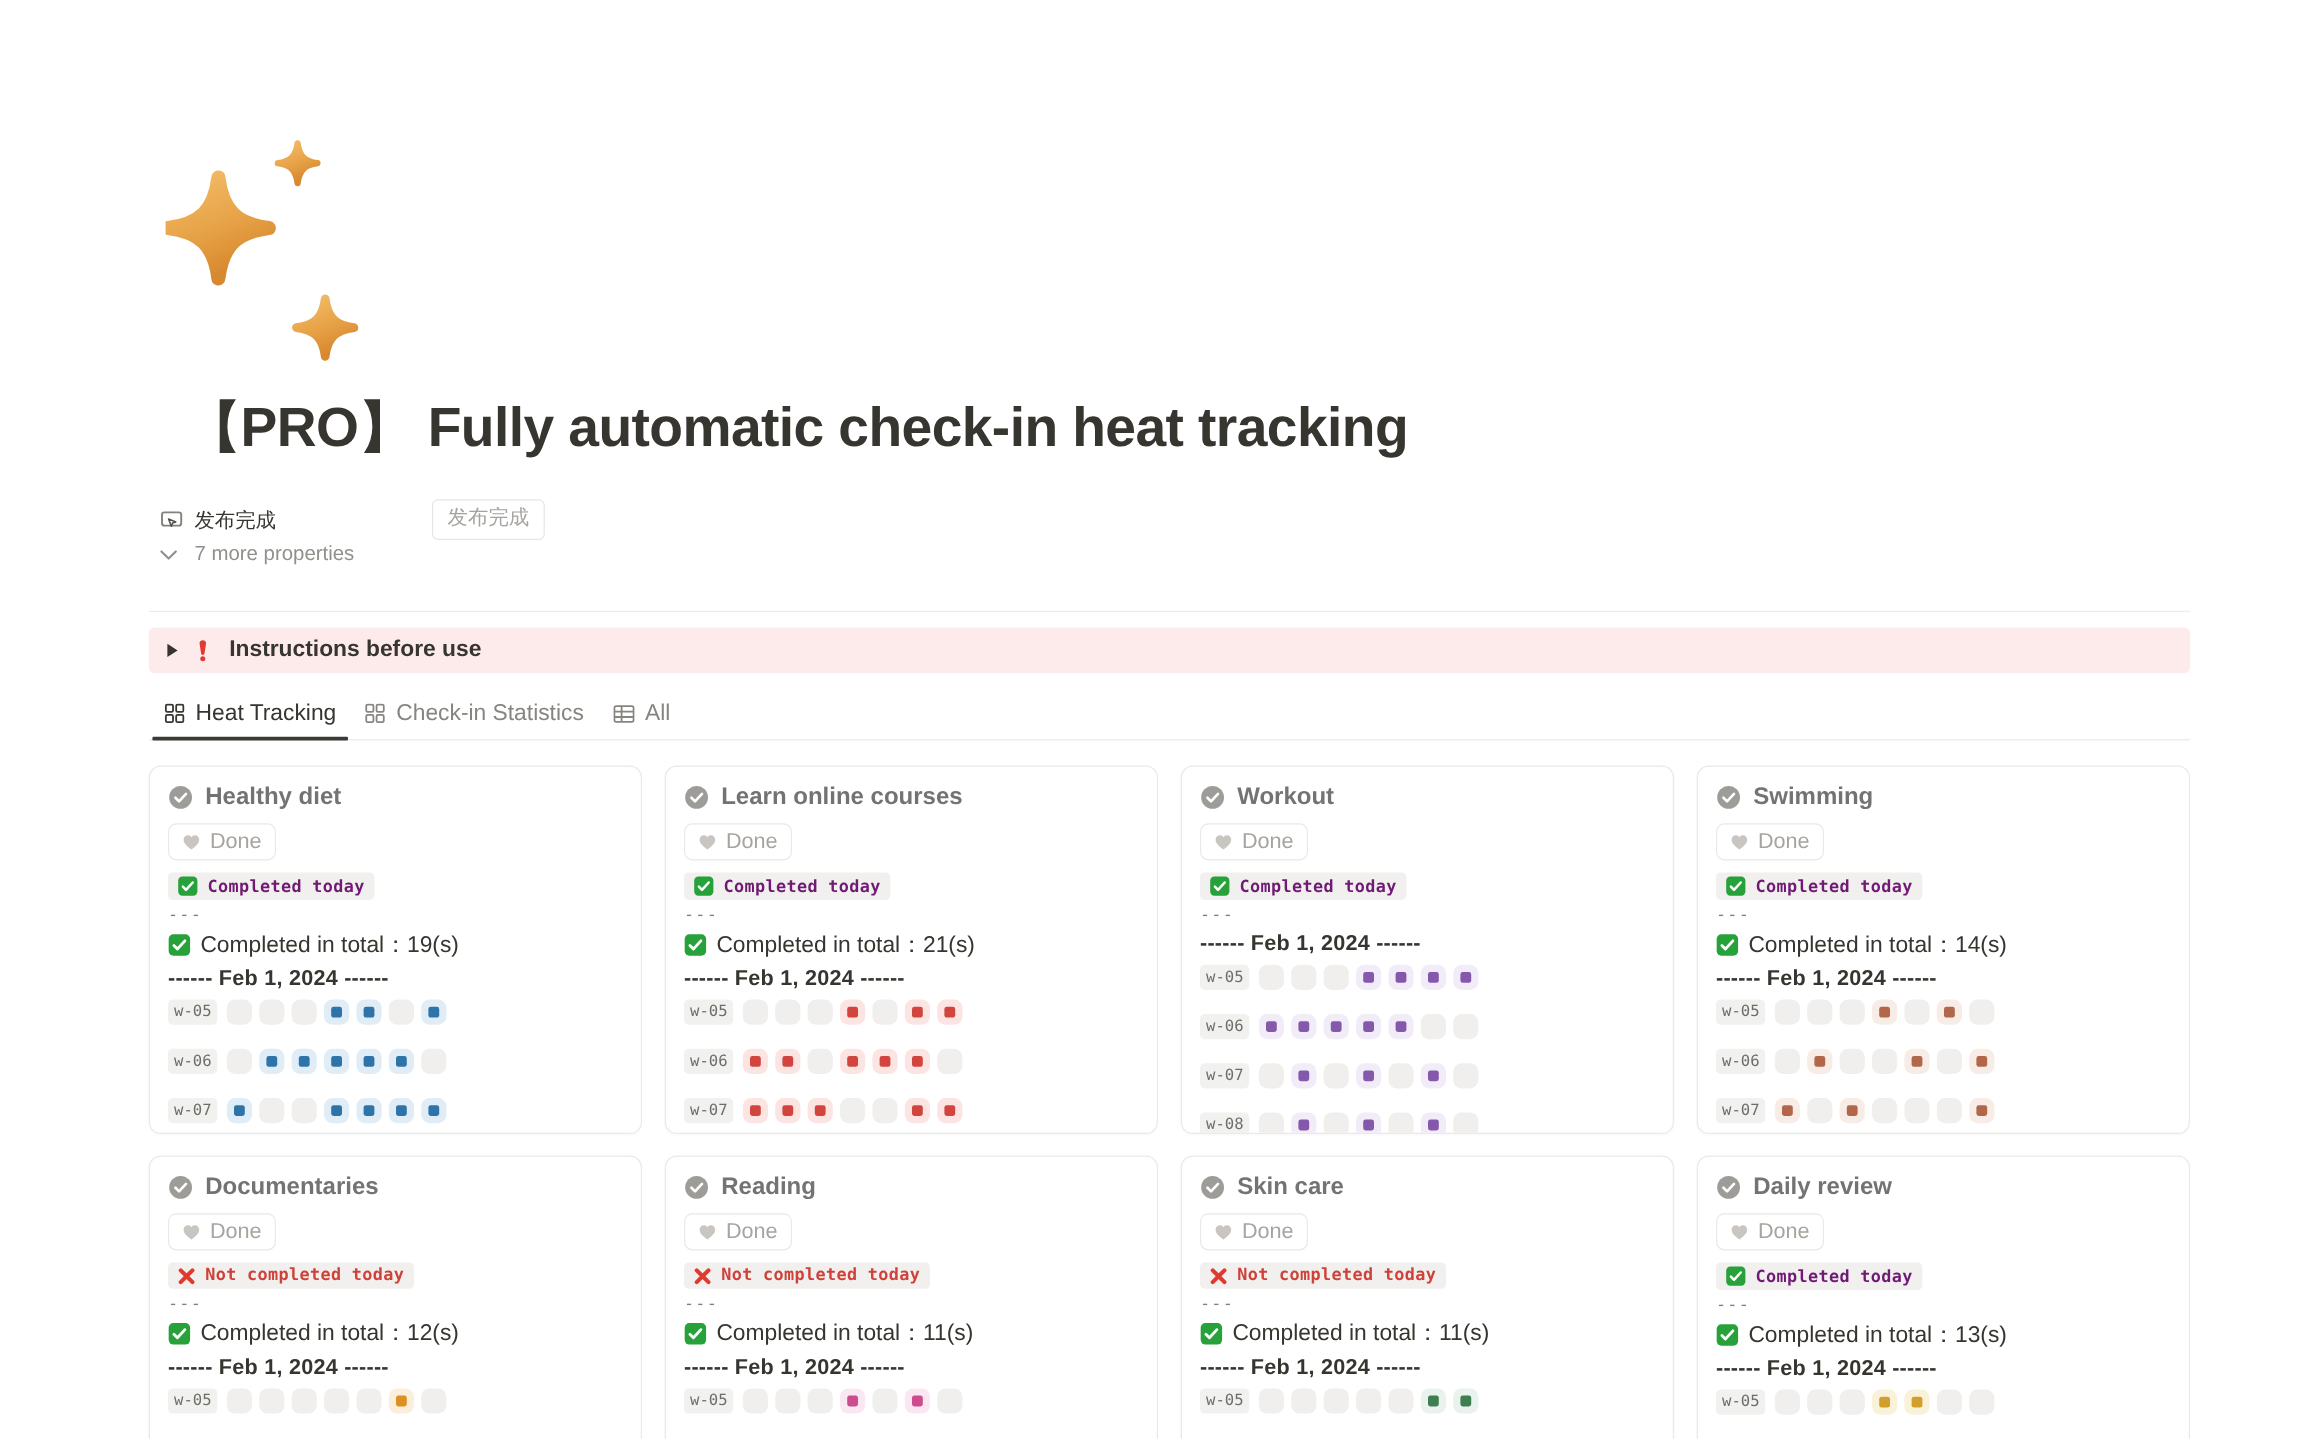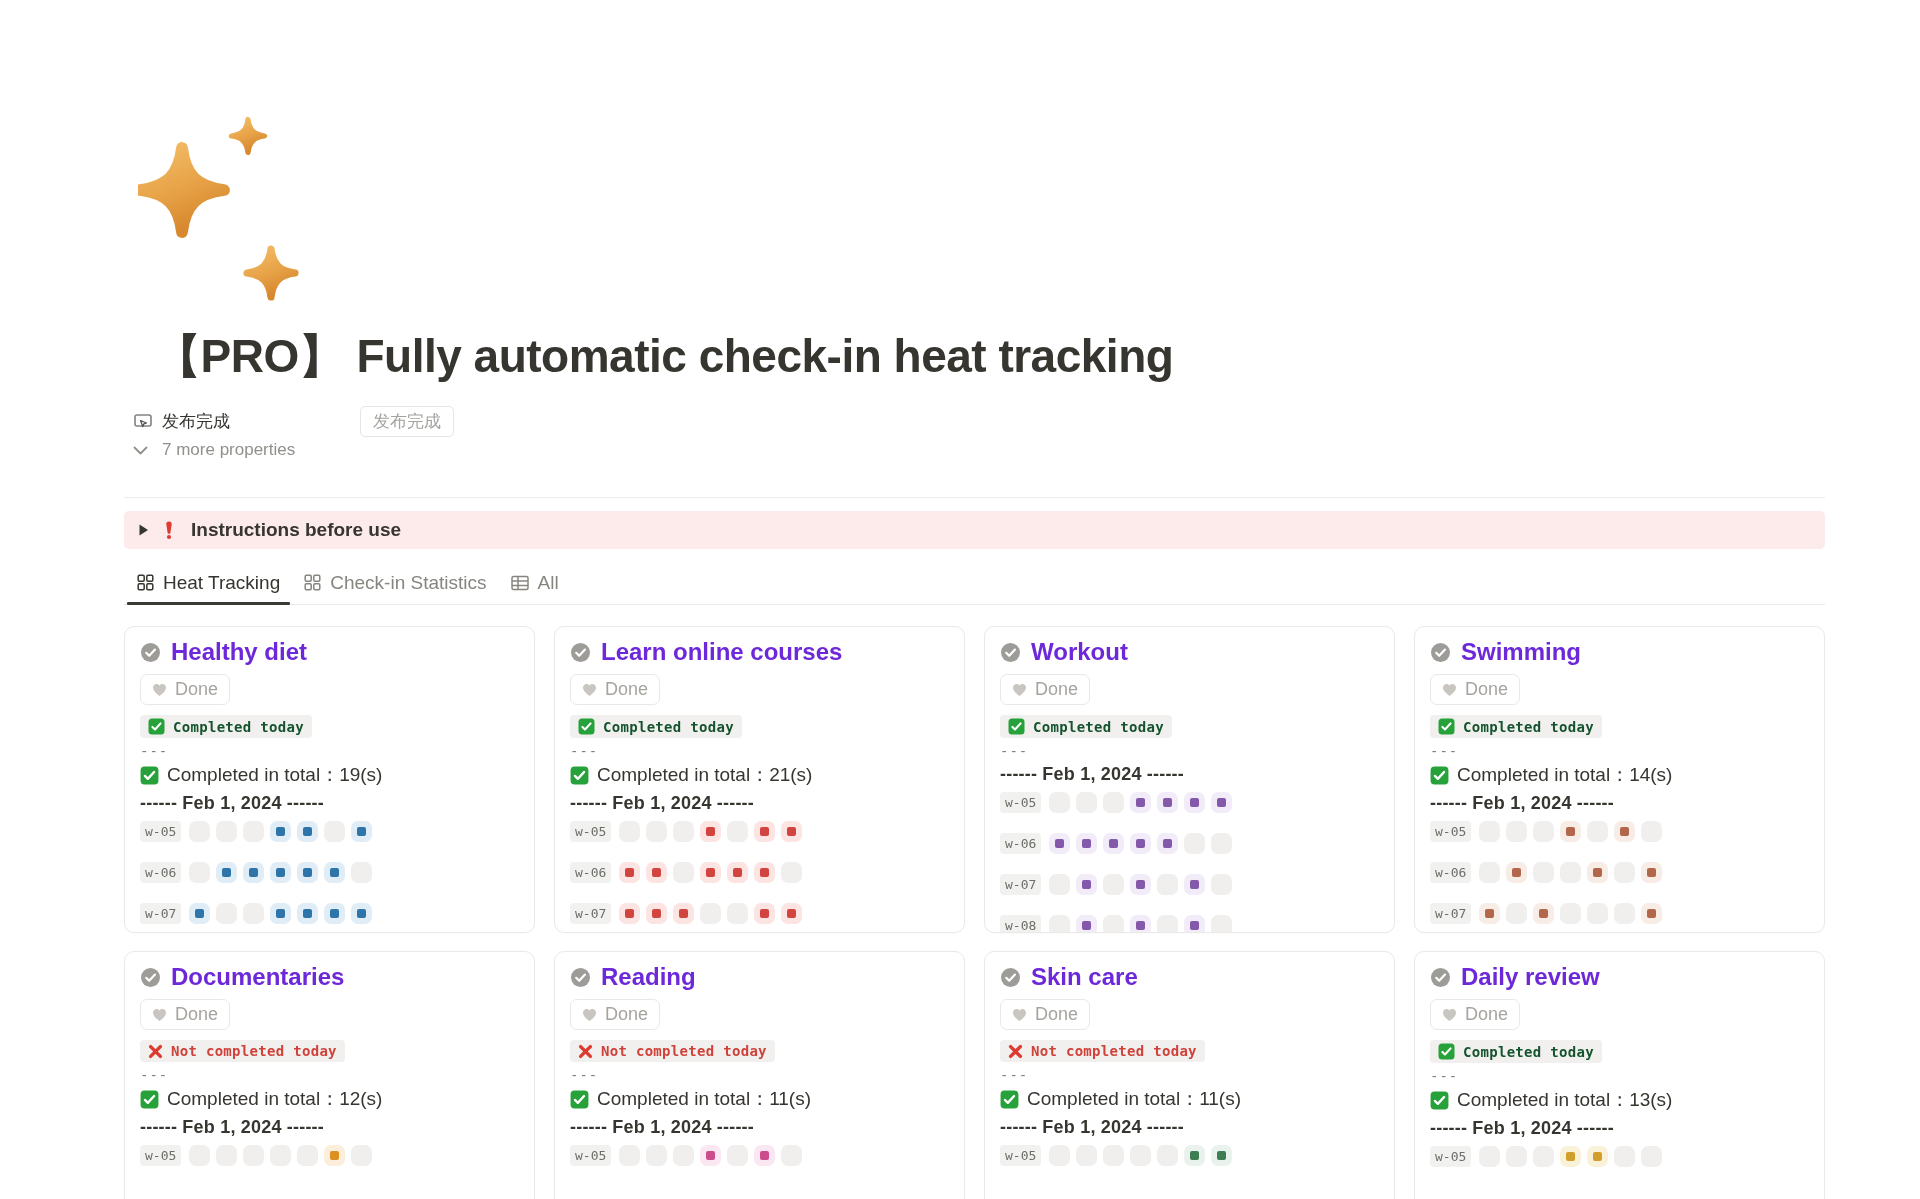--- a/index.html
+++ b/index.html
@@ -2,21 +2,21 @@
 <html><head>
 <meta charset="utf-8">
 <style>
   * { margin:0; padding:0; box-sizing:border-box; }
   html,body { width:1920px; height:1199px; overflow:hidden; background:#fff;
     font-family:"Liberation Sans","DejaVu Sans",sans-serif; color:#37352f; }
   .content { position:relative; padding:0 95px 0 124px; }
   .sparkles { position:absolute; left:138px; top:110px; }
   .page-title { padding-top:326px; margin-left:31px; font-size:46px; font-weight:700;
     letter-spacing:-0.5px; color:#37352f; }
-  .prop-row { margin-top:16px; margin-left:9px; display:flex; align-items:center; height:34px; }
+  .prop-row { margin-top:28px; margin-left:9px; display:flex; height:34px; }
   .prop-name-wrap { width:227px; display:flex; align-items:center; gap:9px; color:#37352f; font-size:17px; }
   .prop-name-wrap svg { flex:0 0 auto; }
   .prop-value-tag { border:1px solid #e6e5e3; border-radius:5px; padding:4px 12px;
     color:#a5a39f; font-size:17px; line-height:21px; }
   .more-props { margin-left:9px; display:flex; align-items:center; gap:14px;
     color:#91908b; font-size:17px; height:24px; cursor:pointer; width:fit-content; }
   .divider { margin-top:35px; height:1px; background:#ededeb; }
   .callout { margin-top:13px; background:#fdebec; border-radius:5px; height:38px;
     display:flex; align-items:center; padding:0 14px; gap:11px; cursor:pointer; }
   .callout-title { font-size:19px; font-weight:700; color:#37352f; margin-left:2px; }
@@ -26,27 +26,27 @@
     color:#87857f; height:100%; cursor:pointer; }
   .tab.active { color:#37352f; font-weight:500; }
   .tab.active::after { content:""; position:absolute; left:-10px; right:-10px; bottom:-1px;
     height:3px; background:#3b3a36; border-radius:1px; }
   .tab svg { color:inherit; }
   .cards { margin-top:21px; display:flex; flex-wrap:wrap; gap:18px 19px; }
   .card { width:411px; height:307px; border:1px solid #e9e9e7; border-radius:10px;
     background:#fff; padding:12px 15px 12px 15px; overflow:hidden; cursor:pointer;
     box-shadow:0 1px 2px rgba(15,15,15,0.02); }
   .card-head { display:flex; align-items:center; gap:10px; height:26px; }
-  .card-title { font-size:24px; font-weight:700; color:#6d28d9; }
+  .card-title { font-size:20px; font-weight:700; color:#737373; }
   .done-chip { margin-top:9px; display:inline-flex; align-items:center; gap:8px;
     border:1px solid #e9e8e6; border-radius:7px; padding:4px 11px; color:#a7a49f; font-size:18px; }
   .status-badge { margin-top:10px; display:flex; align-items:center; gap:8px;
     background:#f1f0ee; border-radius:4px; padding:3px 8px; width:fit-content;
     font-family:"DejaVu Sans Mono",monospace; font-size:14px; font-weight:700; letter-spacing:0.3px; }
-  .status-badge.done  { color:#14532d; }
+  .status-badge.done  { color:#701a75; }
   .status-badge.notdone { color:#cf423a; }
   .status-badge .em-check, .status-badge .em-cross { flex:0 0 auto; }
   .sep { margin:5px 0 1px; font-family:"DejaVu Sans Mono",monospace; font-size:14px;
     color:#82807b; letter-spacing:1px; }
   .total-line { margin-top:3px; display:flex; align-items:center; gap:8px; font-size:19px; color:#37352f; }
   .date-head { margin:5px 0 7px; font-size:18px; font-weight:700; color:#37352f; letter-spacing:0.2px; }
   .heatmap { display:flex; flex-direction:column; gap:20px; }
   .hm-row { display:flex; align-items:center; gap:6px; }
   .hm-label { font-family:"DejaVu Sans Mono",monospace; font-size:13px; color:#6f6d68;
     background:#f1f1ef; border-radius:4px; padding:2px 5px; line-height:17px; margin-right:2px; }

